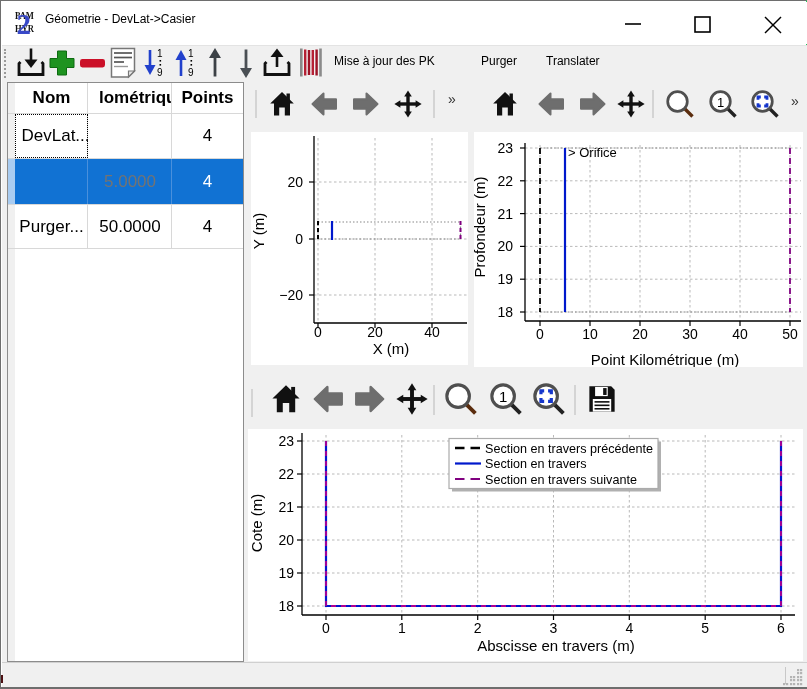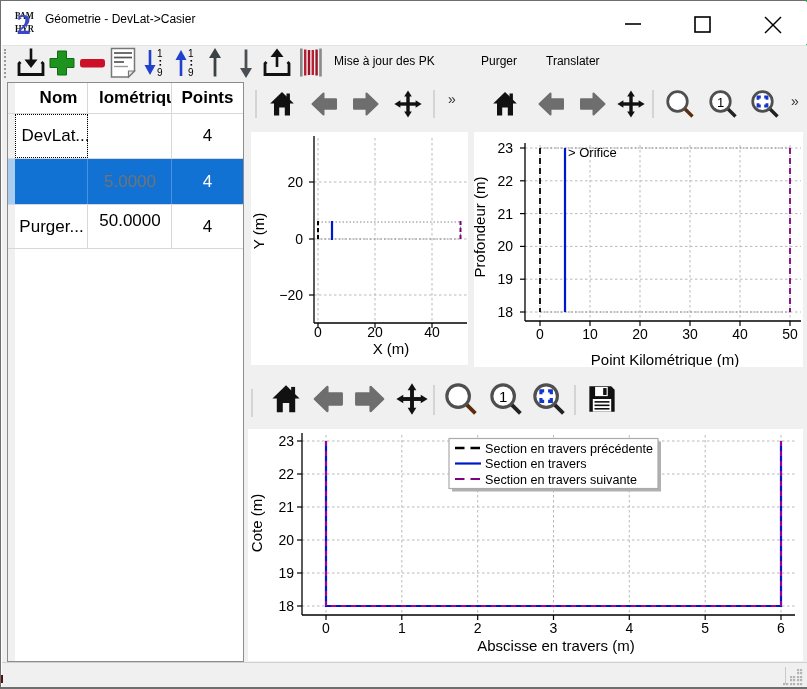--- a/index.html
+++ b/index.html
@@ -111,42 +111,42 @@
   <div class="abs tbtext" style="left:545px;">Translater</div>
 
   <div class="abs" style="left:1px;top:81px;width:805px;height:580px;background:#f0f0f0;"></div>
 
   <div class="abs panel"></div>
   <div class="abs" id="tablewrap" style="left:7px;top:82px;width:235px;height:578px;">
 
     <div class="abs" style="left:0;top:0;width:7px;height:578px;background:#f0f0f0;"></div>
     <div class="abs" style="left:0;top:76px;width:7px;height:45px;background:#a9ccf1;"></div>
 
-    <div class="cell hdr" style="left:14px;top:0;width:73px;height:30px;">Nom</div>
+    <div class="cell hdr" style="left:7px;top:0;width:73px;height:30px;">Nom</div>
     <div class="cell hdr" style="left:80px;top:0;width:84px;height:30px;overflow:hidden;white-space:nowrap;justify-content:flex-start;padding-left:11px;">lométriqu</div>
     <div class="cell hdr" style="left:164px;top:0;width:71px;height:30px;">Points</div>
 
     <div class="abs" style="left:79px;top:0;width:1px;height:165px;background:#d8d8d8;"></div>
     <div class="abs" style="left:163px;top:0;width:1px;height:165px;background:#d8d8d8;"></div>
     <div class="abs" style="left:0px;top:30px;width:235px;height:1px;background:#d8d8d8;"></div>
     <div class="abs" style="left:0px;top:75px;width:235px;height:1px;background:#d8d8d8;"></div>
     <div class="abs" style="left:0px;top:121px;width:235px;height:1px;background:#d8d8d8;"></div>
     <div class="abs" style="left:0px;top:165px;width:235px;height:1px;background:#d8d8d8;"></div>
 
     <div class="cell" style="left:7px;top:31px;width:73px;height:44px;border:1px dotted #000;padding-left:8px;">DevLat...</div>
     <div class="cell" style="left:164px;top:31px;width:71px;height:44px;">4</div>
 
     <div class="abs" style="left:7px;top:76px;width:228px;height:45px;background:#1172d3;"></div>
     <div class="abs" style="left:79px;top:76px;width:1px;height:45px;background:#4a90dc;"></div>
     <div class="abs" style="left:163px;top:76px;width:1px;height:45px;background:#4a90dc;"></div>
     <div class="cell" style="left:80px;top:76px;width:84px;height:45px;color:#737373;">5.0000</div>
     <div class="cell" style="left:164px;top:76px;width:71px;height:45px;color:#fff;">4</div>
 
     <div class="cell" style="left:7px;top:122px;width:73px;height:43px;">Purger...</div>
-    <div class="cell" style="left:80px;top:116px;width:84px;height:43px;text-align:right;">50.0000</div>
+    <div class="cell" style="left:80px;top:122px;width:84px;height:43px;text-align:right;">50.0000</div>
     <div class="cell" style="left:164px;top:122px;width:71px;height:43px;">4</div>
   </div>
 
   <div class="abs plotzone"></div>
 
   <svg width="0" height="0" style="position:absolute;">
     <defs>
       <g id="ihome">
         <rect x="18.5" y="3.5" width="3.4" height="7" fill="#111"></rect>
         <path d="M14 2 L2.2 13.5 H6 V25.5 H11.2 V17.5 H16.8 V25.5 H22 V13.5 H25.8 Z" fill="#111"></path>

